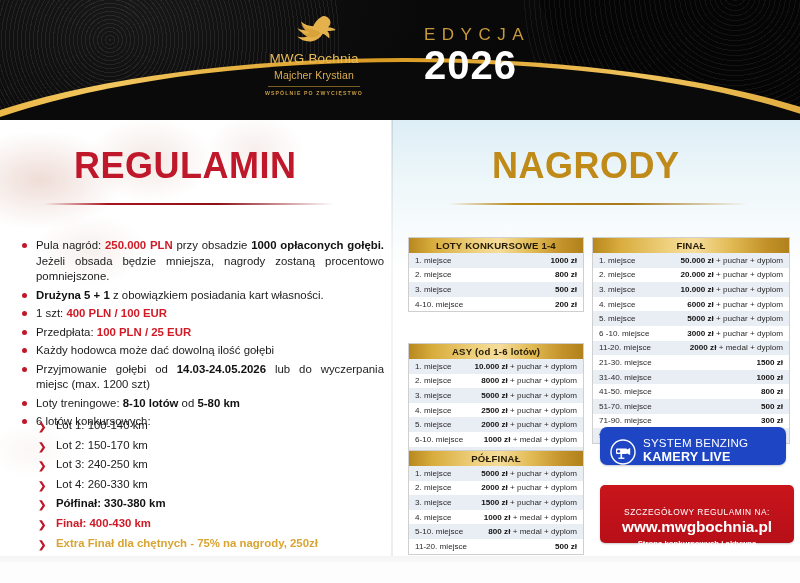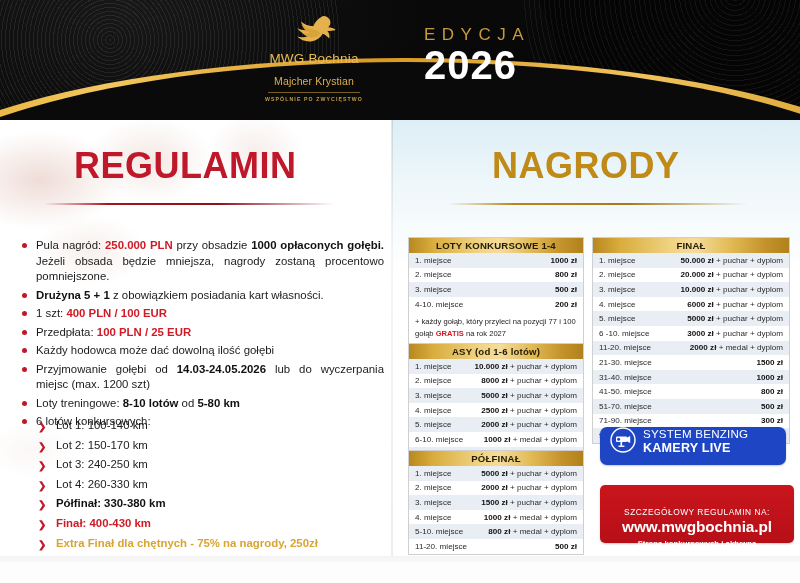--- a/index.html
+++ b/index.html
@@ -92,21 +92,21 @@
     width: 142px;
     text-align: center;
     color: #e8b54a;
   }
   .logo-bird { height: 32px; margin-bottom: 2px; }
   .logo-name {
     font-size: 13.5px; font-weight: normal; letter-spacing: .2px;
     color: #e9bc59; line-height: 1.1;
   }
   .logo-sub {
-    font-size: 10.5px; color: #dcae50; margin-top: 8px; letter-spacing: .1px;
+    font-size: 10.5px; color: #dcae50; margin-top: 2px; letter-spacing: .1px;
   }
   .logo-rule {
     width: 92px; height: 1px; background: #7a5f22;
     margin: 5px auto 3px;
   }
   .logo-tag {
     font-size: 5.2px; letter-spacing: 1.1px; color: #c79c43; font-weight: bold;
   }
 
   
@@ -250,21 +250,21 @@
   #tbl-asy     { left: 408px; top: 223px; width: 176px; }
   #tbl-polfinal{ left: 408px; top: 330px; width: 176px; }
   #tbl-final   { left: 592px; top: 117px; width: 198px; }
 
   
   .benzing {
     position: absolute; left: 600px; top: 307px;
     width: 186px; height: 38px;
     background: #1e46c4;
     border-radius: 7px;
-    display: flex; align-items: flex-start;
+    display: flex; align-items: flex-end;
     padding-left: 10px;
     box-shadow: 0 1px 2px rgba(0,0,0,.22);
   }
   .benzing .cam {
     flex: 0 0 auto; width: 26px; height: 26px;
     display: flex; align-items: center; justify-content: center;
   }
   .benzing .btxt { margin-left: 7px; color: #fff; line-height: 1.18; }
   .benzing .b1 { font-size: 11.6px; letter-spacing: .2px; }
   .benzing .b2 { font-size: 12.6px; font-weight: bold; letter-spacing: .2px; }
@@ -367,21 +367,20 @@
             <span class="val"><b>800 zł</b></span>
           </div>
           <div class="trow">
             <span class="pos">3. miejsce</span>
             <span class="val"><b>500 zł</b></span>
           </div>
           <div class="trow">
             <span class="pos">4-10. miejsce</span>
             <span class="val"><b>200 zł</b></span>
           </div>
-          <div class="note">+ każdy gołąb, który przyleci na pozycji 77 i 100<br>gołąb <span class="gratis">GRATIS</span> na rok 2027</div>
         </div>
       <div class="tbl" id="tbl-asy">
           <div class="tbl-head">ASY (od 1-6 lotów)</div>
           <div class="trow">
             <span class="pos">1. miejsce</span>
             <span class="val"><b>10.000 zł</b> + puchar + dyplom</span>
           </div>
           <div class="trow">
             <span class="pos">2. miejsce</span>
             <span class="val"><b>8000 zł</b> + puchar + dyplom</span>

